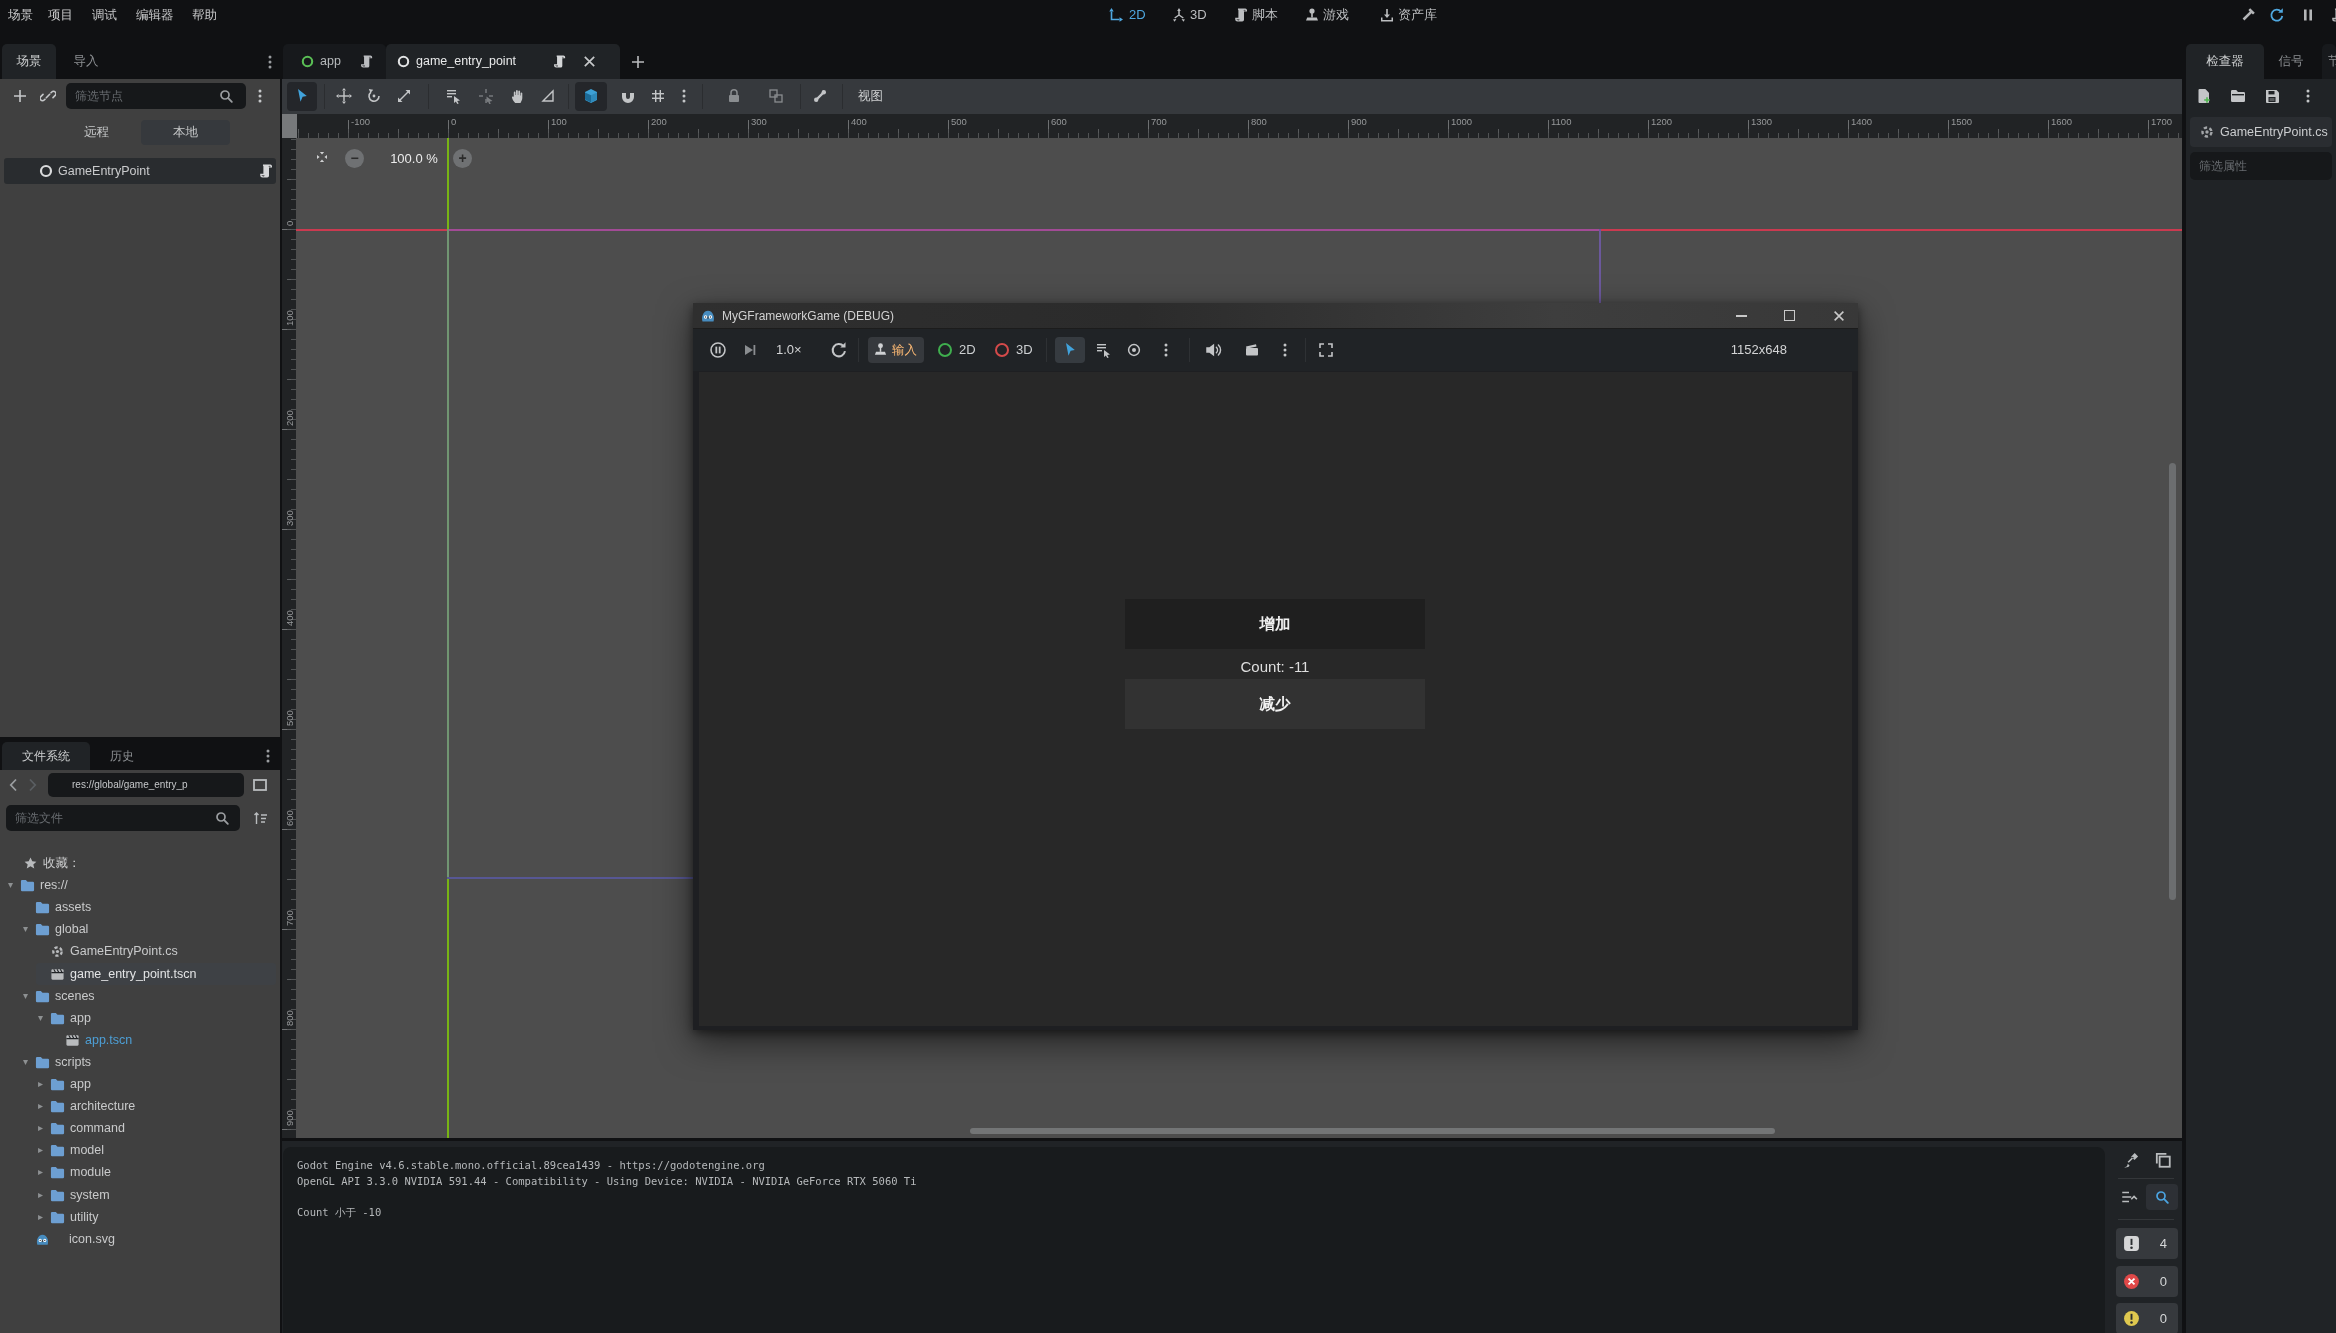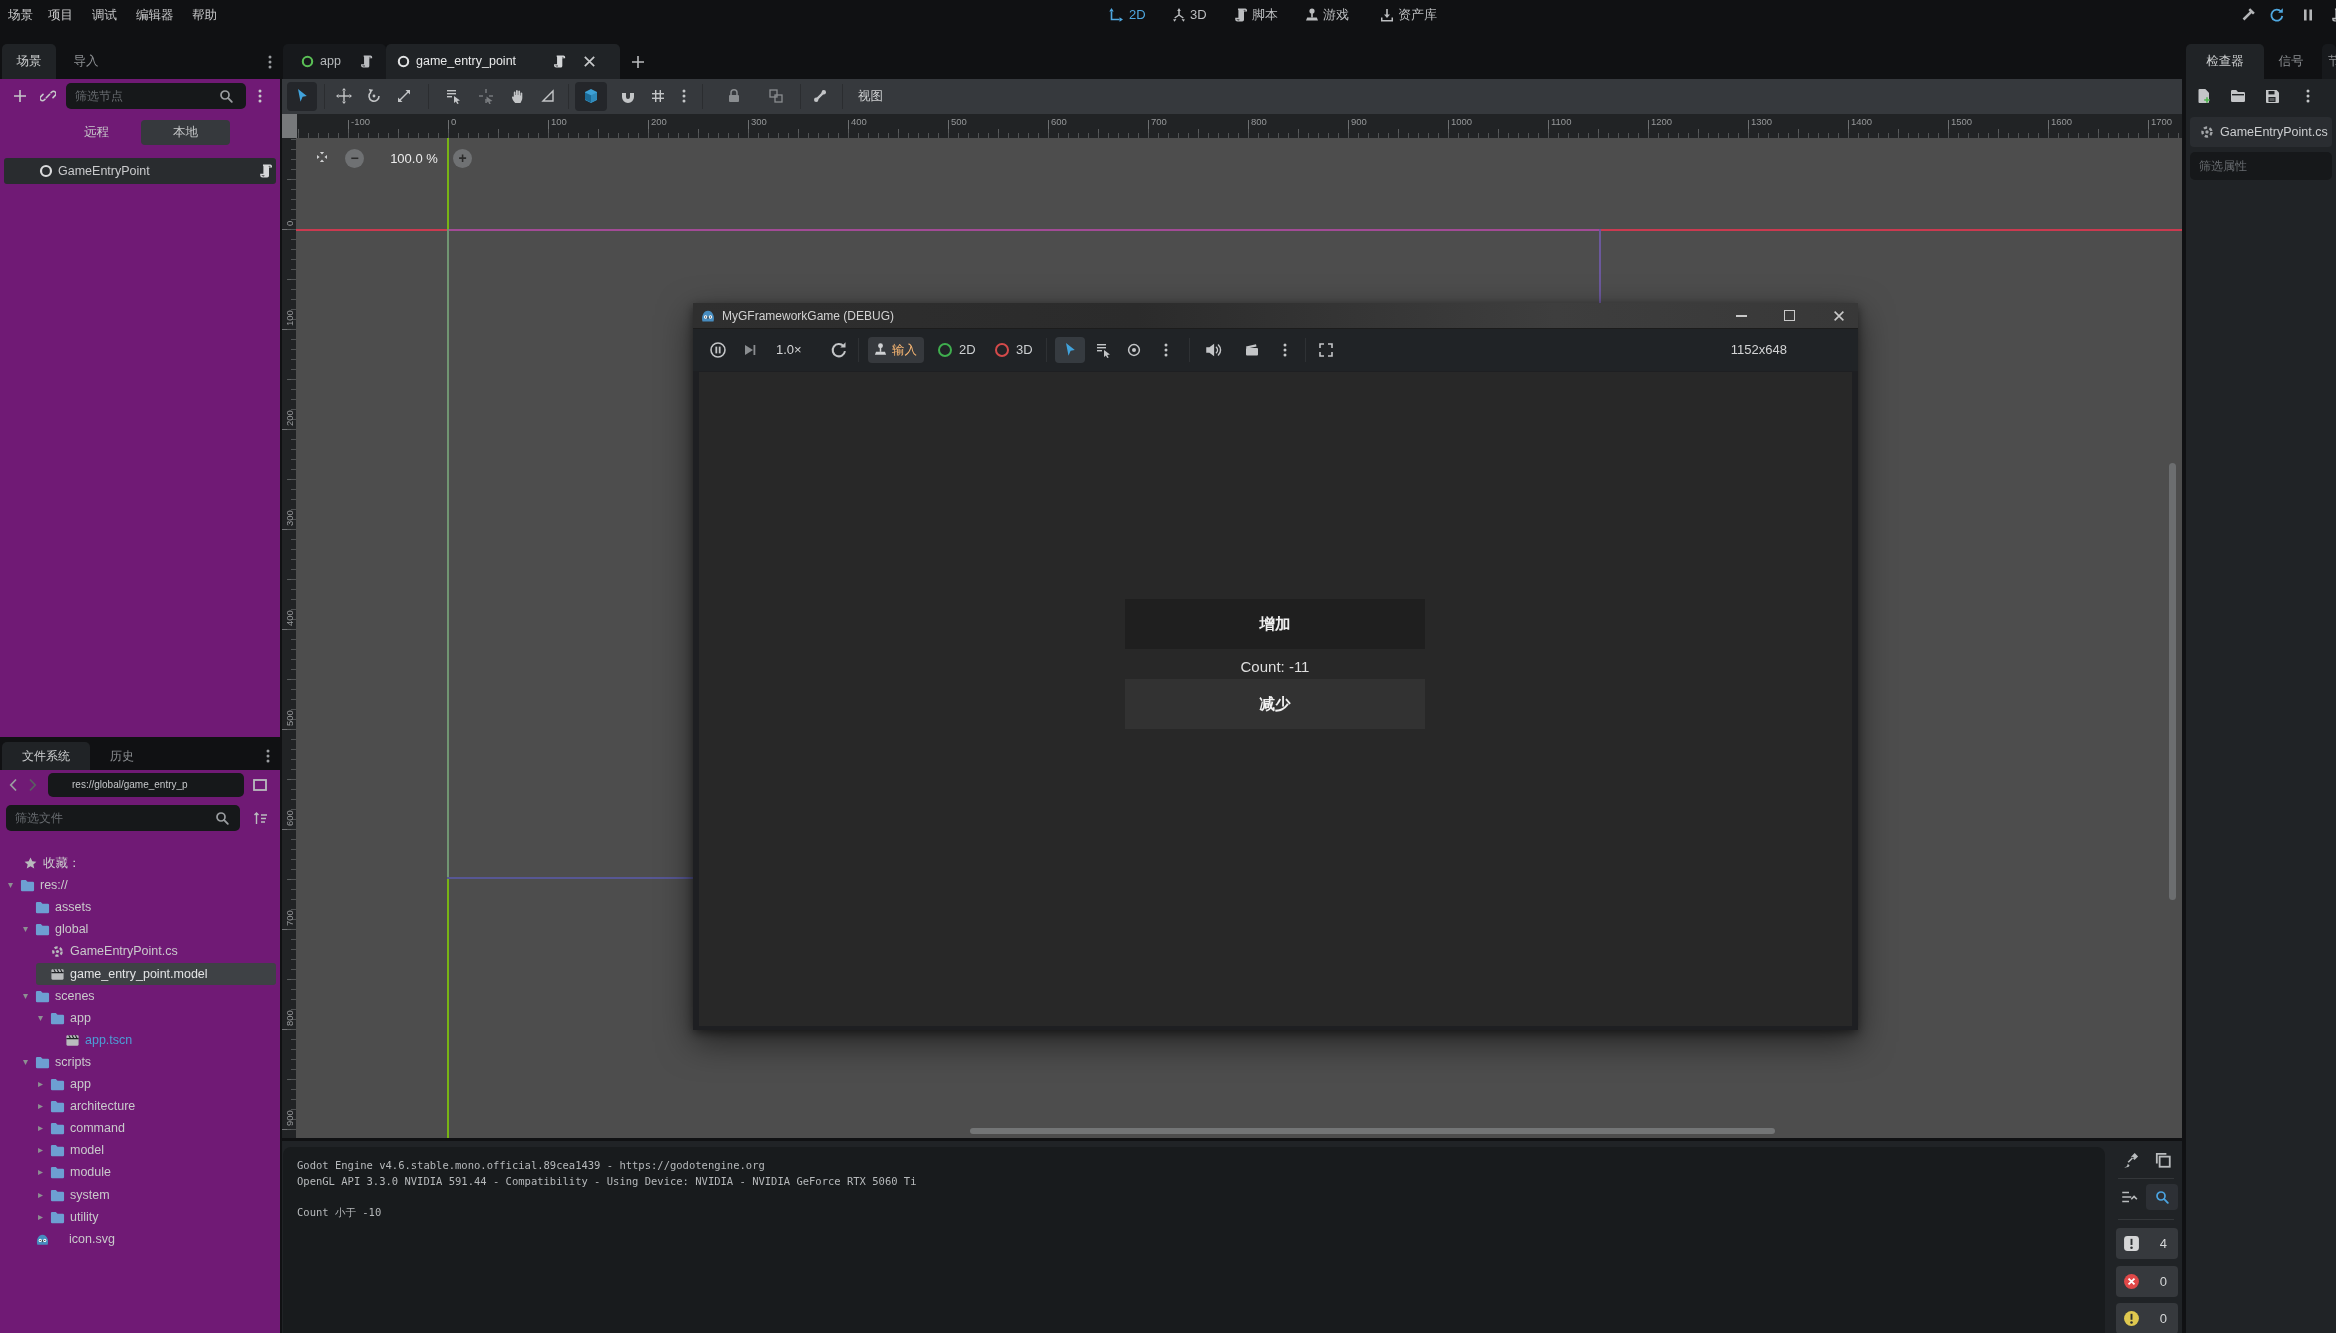--- a/index.html
+++ b/index.html
@@ -11,21 +11,21 @@
 
 #menubar { left:0; top:0; width:2336px; height:30px; background:#101113; }
 .menu-item { top:0; height:30px; line-height:30px; font-size:12.5px; color:#c9cacb; }
 .ws-item { top:0; height:30px; line-height:30px; font-size:13px; color:#bcbec0; }
 .ws-active { color:#4fa8e0; }
 
 .tab { top:14px; height:35px; background:#202326; border-radius:5px 5px 0 0; text-align:center; font-size:12.5px; color:#cdcfd0; line-height:35px; }
 .tab-flat { top:14px; height:35px; text-align:center; font-size:12.5px; color:#8d9093; line-height:35px; }
 .tab-dim { top:14px; height:35px; background:#17191c; border-radius:5px 5px 0 0; }
 
-.dockbody { background:#701a75; }
+.dockbody { background:#404040; }
 .searchbox { background:#16181a; border-radius:5px; position:absolute; }
 .searchbox .ph { position:absolute; left:9px; top:0; font-size:12px; color:#686c70; line-height:26px; }
 .toolbar-sep { position:absolute; top:5px; width:1px; height:25px; background:#2b2d30; }
 .selbox { position:absolute; top:3px; width:30px; height:29px; background:#24262a; border-radius:4px; }
 
 #viewport { left:282px; top:114px; width:1900px; height:1024px; background:#4d4d4d; }
 #hruler { position:absolute; left:0; top:0; width:1900px; height:24px; background:#212325;
   background-image:
    repeating-linear-gradient(90deg,#505254 0 1px,transparent 1px 10px),
    repeating-linear-gradient(90deg,#595b5d 0 1px,transparent 1px 50px),
@@ -668,21 +668,21 @@
           <span class="lbl" style="left: 70px;">GameEntryPoint.cs</span>
         </div>
         <div class="trow" style="top: 114.5px;">
           <div class="tsel"></div>
           <i class="ic" style="left: 50px; color: rgb(185, 187, 189);">
             <svg viewBox="0 0 16 16">
               <rect x="1.5" y="2.5" width="13" height="11" rx="1.2" fill="currentColor"></rect>
               <path stroke="#202326" stroke-width="1.1" d="M1.5 6h13M4 2.5L6 6M7.5 2.5L9.5 6M11 2.5L13 6"></path>
             </svg>
           </i>
-          <span class="lbl" style="left: 70px; color: rgb(227, 228, 229);">game_entry_point.model</span>
+          <span class="lbl" style="left: 70px; color: rgb(227, 228, 229);">game_entry_point.tscn</span>
         </div>
         <div class="trow" style="top: 136.6px;">
           <span class="chev" style="left: 23px;">▾</span>
           <i class="ic" style="left: 35px; color: rgb(109, 159, 210);">
             <svg viewBox="0 0 16 16">
               <path fill="currentColor" d="M1 3.3A1.3 1.3 0 0 1 2.3 2h3.9L8 4h5.7A1.3 1.3 0 0 1 15 5.3v7.4A1.3 1.3 0 0 1 13.7 14H2.3A1.3 1.3 0 0 1 1 12.7z"></path>
             </svg>
           </i>
           <span class="lbl" style="left: 55px;">scenes</span>
         </div>

